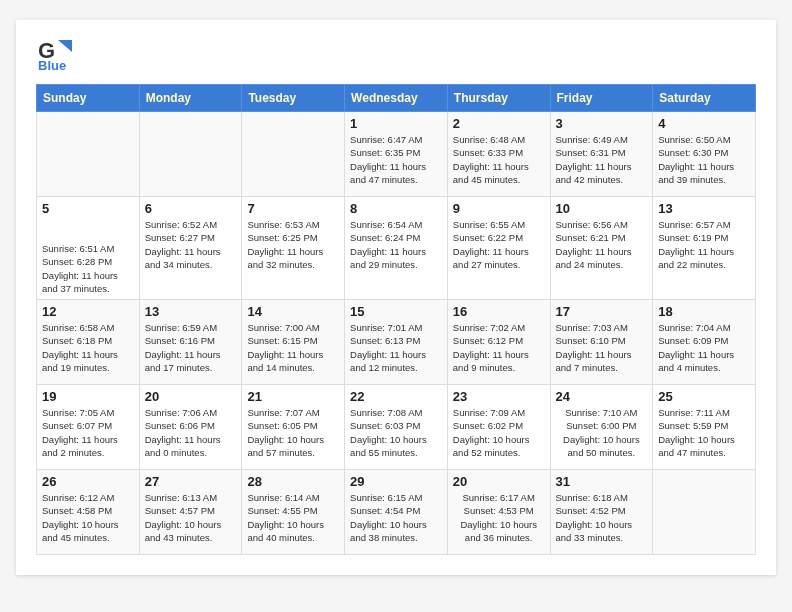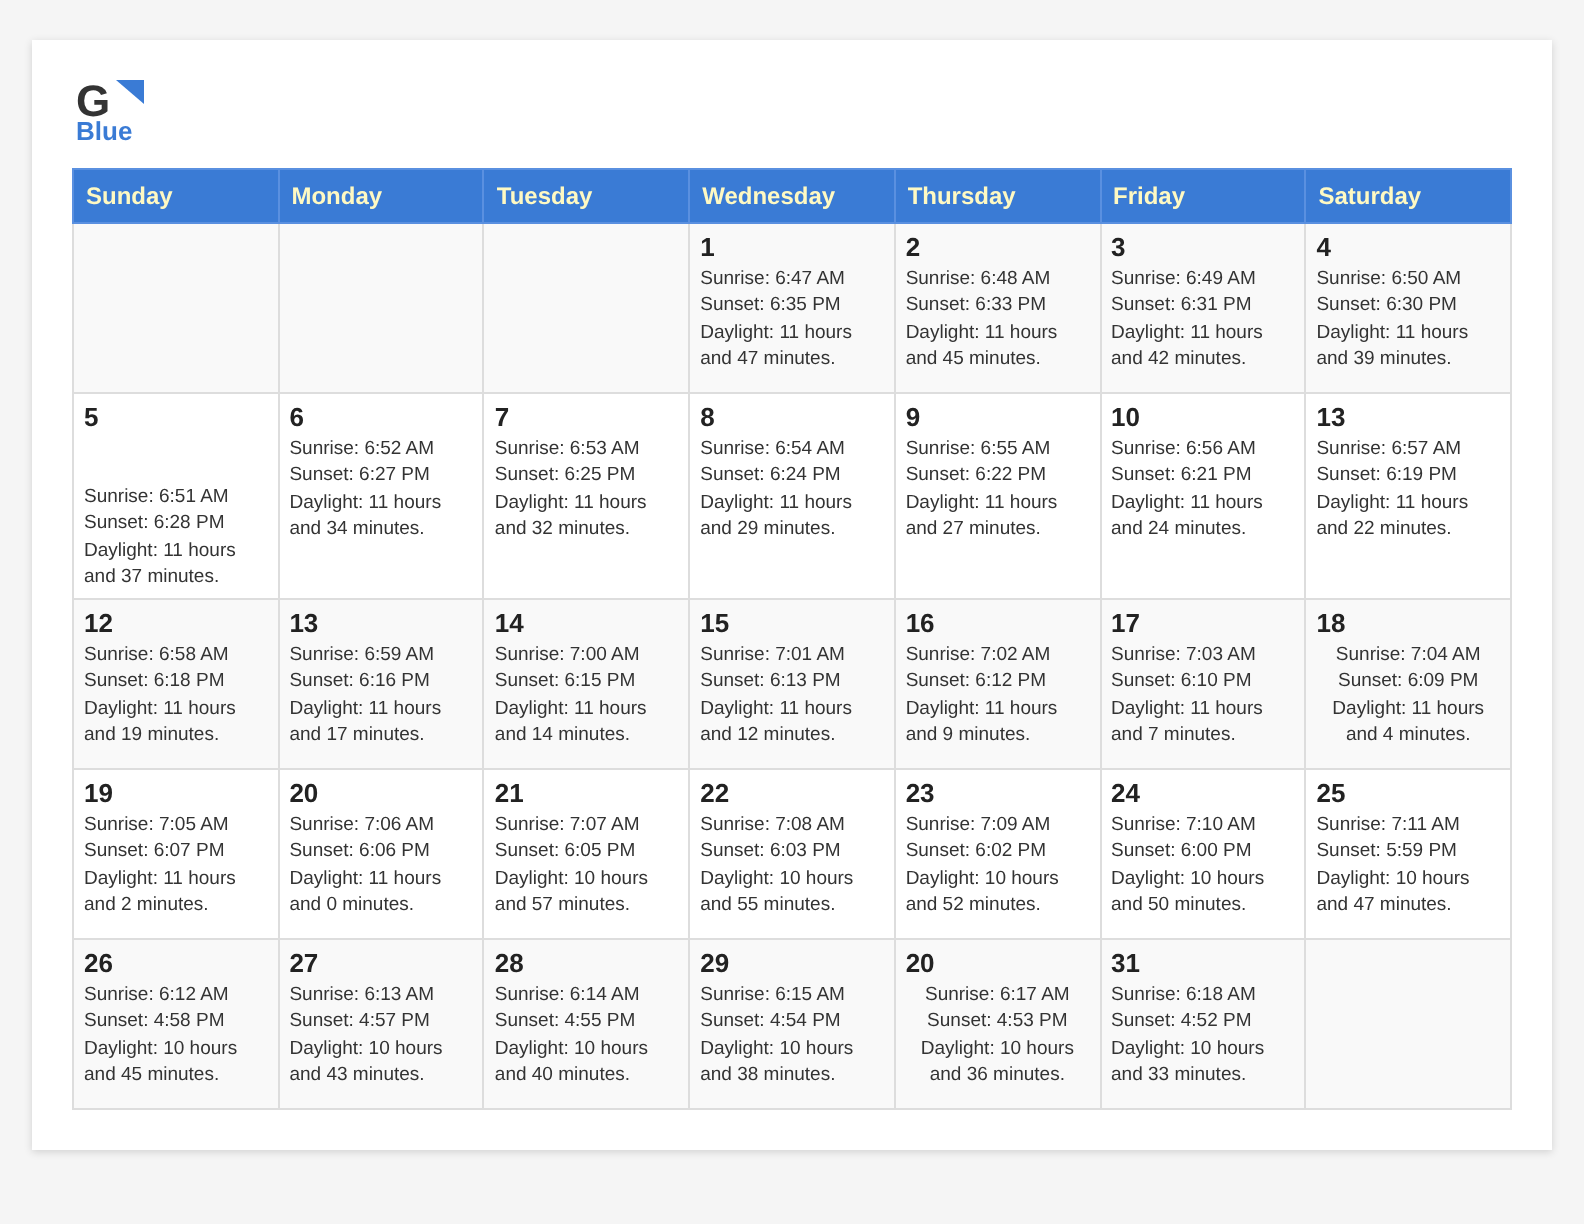--- a/index.html
+++ b/index.html
@@ -251,21 +251,21 @@
           </td>
           <td>
             <div class="day-number">17</div>
             <div class="day-info" style="white-space: pre-line;">Sunrise: 7:03 AM
 Sunset: 6:10 PM
 Daylight: 11 hours
 and 7 minutes.</div>
           </td>
           <td>
             <div class="day-number">18</div>
-            <div class="day-info" style="white-space: pre-line; text-align: center;">Sunrise: 7:04 AM
+            <div class="day-info" style="white-space: pre-line;">Sunrise: 7:04 AM
 Sunset: 6:09 PM
 Daylight: 11 hours
 and 4 minutes.</div>
           </td>
         </tr>
         <tr>
           <td>
             <div class="day-number">19</div>
             <div class="day-info" style="white-space: pre-line;">Sunrise: 7:05 AM
 Sunset: 6:07 PM
@@ -295,21 +295,21 @@
           </td>
           <td>
             <div class="day-number">23</div>
             <div class="day-info" style="white-space: pre-line;">Sunrise: 7:09 AM
 Sunset: 6:02 PM
 Daylight: 10 hours
 and 52 minutes.</div>
           </td>
           <td>
             <div class="day-number">24</div>
-            <div class="day-info" style="white-space: pre-line;">Sunrise: 7:10 AM
+            <div class="day-info" style="white-space: pre-line; text-align: center;">Sunrise: 7:10 AM
 Sunset: 6:00 PM
 Daylight: 10 hours
 and 50 minutes.</div>
           </td>
           <td>
             <div class="day-number">25</div>
             <div class="day-info" style="white-space: pre-line;">Sunrise: 7:11 AM
 Sunset: 5:59 PM
 Daylight: 10 hours
 and 47 minutes.</div>

